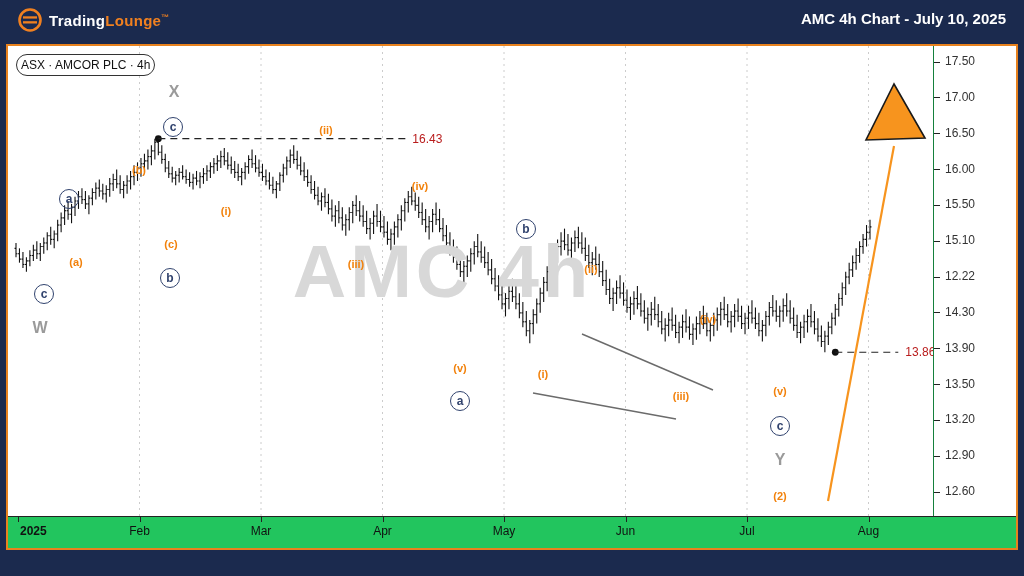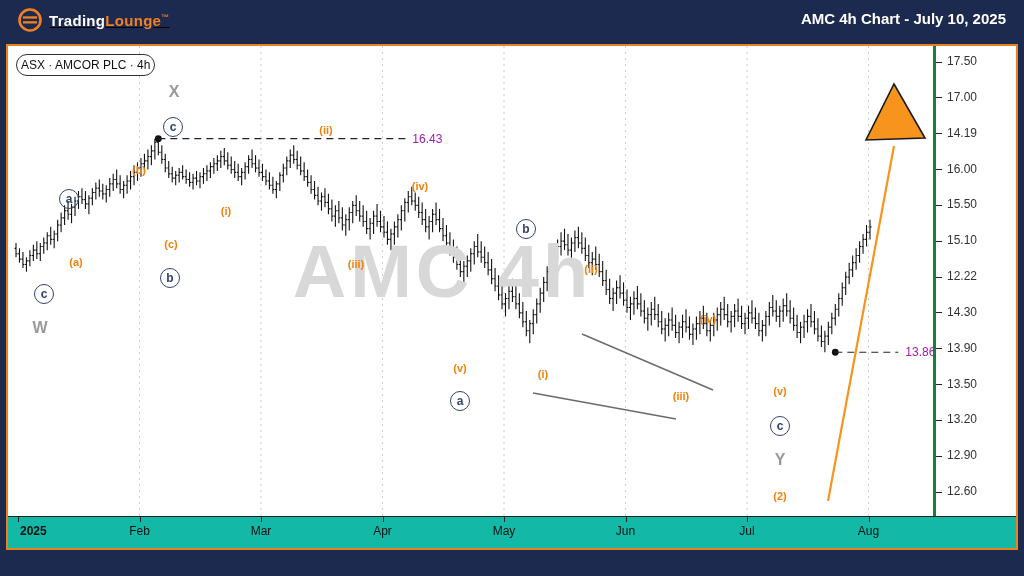--- a/index.html
+++ b/index.html
@@ -8,53 +8,53 @@
     background: #1b2a4e;
     font-family: "Liberation Sans", sans-serif;
     overflow: hidden;
   }
   #app { position: relative; width: 1024px; height: 576px; background: #1b2a4e; }
 
   
   #header { position: absolute; left:0; top:0; width:1024px; height:40px; }
   #logo { position:absolute; left:18px; top:8px; display:flex; align-items:center; gap:7px; }
   #logo-mark { width:24px; height:24px; }
-  #logo-text { font-size:15px; font-weight:bold; letter-spacing:.3px; white-space:nowrap;text-decoration:underline; }
+  #logo-text { font-size:15px; font-weight:bold; letter-spacing:.3px; white-space:nowrap; }
   #logo-text .w1 { color:#ffffff; }
   #logo-text .w2 { color:#f08020; }
   #logo-tm { color:#f08020; font-size:8px; vertical-align:super; }
   #header-title {
     position:absolute; right:18px; top:10px;
     color:#ffffff; font-size:15px; font-weight:bold; white-space:nowrap;
   }
 
   
   #frame {
     position:absolute; left:6px; top:44px; width:1012px; height:506px;
     border:2px solid #e8821e; background:#ffffff;
   }
   #plot { position:absolute; left:0; top:0; width:925px; height:470px; overflow:hidden; background:#fff; }
   #plot svg { display:block; }
 
   
   #price-axis {
     position:absolute; right:0; top:0; width:83px; height:470px;
-    border-left:3px solid #15803d; background:#fff;
+    border-left:1px solid #15803d; background:#fff;
   }
   .ptick { position:absolute; left:0; width:83px; height:0; }
   .ptick .dash { position:absolute; left:0; top:-0.5px; width:6px; height:1px; background:#222; }
   .ptick .plab {
     position:absolute; left:11px; top:-8px;
     font-size:12px; color:#333; white-space:nowrap;
   }
 
   
   #time-axis {
     position:absolute; left:0; bottom:0; width:1008px; height:32px;
-    border-top:1px solid #222; background:#14b8a6;
+    border-top:1px solid #222; background:#22c55e;
   }
   .ttick { position:absolute; top:0; }
   .ttick .tmark { position:absolute; left:0; top:0; width:1px; height:5px; background:#222; }
   .ttick .tlab {
     position:absolute; top:7px; font-size:12px; color:#111; white-space:nowrap;
     transform:translateX(-50%);
   }
   .ttick.first .tlab { transform:none; left:2px; font-weight:bold; }
 
   
@@ -79,21 +79,21 @@
   
   .olab { position:absolute; font-size:14px; white-space:nowrap; transform:translate(-50%,-50%); }
   .olab.orange { color:#f2820c; font-weight:bold; font-size:11px; }
   .olab.gray   { color:#9a9a9a; font-weight:bold; font-size:16px; }
   .olab.circled {
     color:#31436e; font-weight:bold; font-size:12px;
     width:20px; height:20px; border:1.5px solid #31436e; border-radius:50%;
     display:flex; align-items:center; justify-content:center;
   }
   .plab-ann {
-    position:absolute; font-size:12px; color:#a21caf; white-space:nowrap;
+    position:absolute; font-size:12px; color:#b91c1c; white-space:nowrap;
     transform:translateY(-50%);
   }
 </style>
 </head>
 <body>
 
 <div id="app">
 
   <div id="header">
     <div id="logo">
@@ -1406,21 +1406,21 @@
         <div class="ptick" style="top: 16px;">
           <span class="dash"></span>
           <span class="plab">17.50</span>
         </div>
         <div class="ptick" style="top: 51.8333px;">
           <span class="dash"></span>
           <span class="plab">17.00</span>
         </div>
         <div class="ptick" style="top: 87.6667px;">
           <span class="dash"></span>
-          <span class="plab">14.19</span>
+          <span class="plab">16.50</span>
         </div>
         <div class="ptick" style="top: 123.5px;">
           <span class="dash"></span>
           <span class="plab">16.00</span>
         </div>
         <div class="ptick" style="top: 159.333px;">
           <span class="dash"></span>
           <span class="plab">15.50</span>
         </div>
         <div class="ptick" style="top: 195.167px;">

